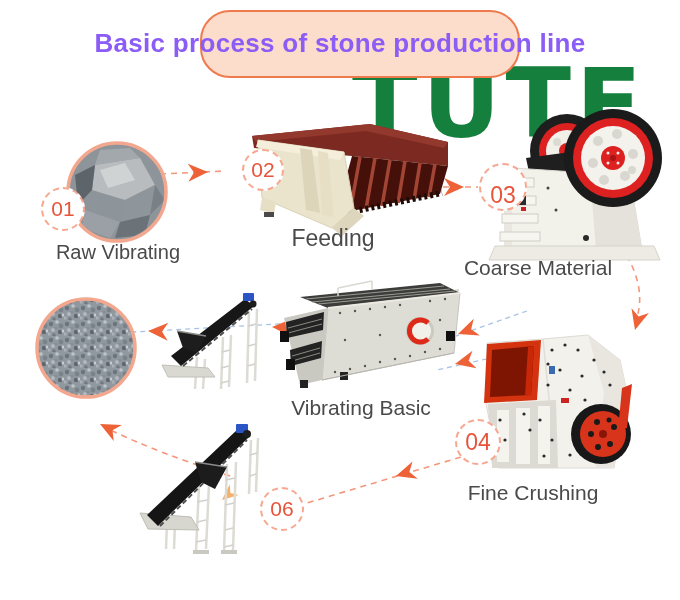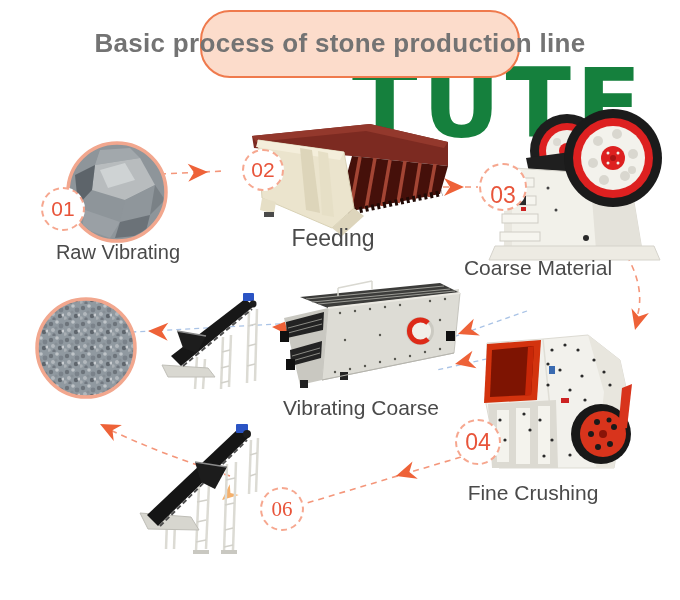--- a/index.html
+++ b/index.html
@@ -6,21 +6,21 @@
   .canvas{position:relative;width:680px;height:600px;background:#fff;overflow:hidden;
           font-family:"Liberation Sans", sans-serif;}
   
   .watermark{position:absolute;left:352px;top:56px;z-index:0;font-size:96px;font-weight:bold;
              color:#15803d;letter-spacing:5px;line-height:1;white-space:nowrap;
              font-family:"DejaVu Sans", sans-serif;}
   
   .title-box{position:absolute;left:200px;top:10px;width:316px;height:64px;z-index:2;
              background:#fcdccb;border:2px solid #ef7a4d;border-radius:30px;}
   .title-text{position:absolute;left:0;top:28px;width:680px;z-index:3;text-align:center;
-              font-size:26px;font-weight:bold;color:#737373;letter-spacing:0.3px;}
+              font-size:26px;font-weight:bold;color:#8b5cf6;letter-spacing:0.3px;}
   
   .diagram{position:absolute;left:0;top:0;z-index:1;}
   
   .badge{position:absolute;z-index:4;background:#ffffff;border:2px dashed #f6a78f;
          border-radius:50%;display:flex;align-items:center;justify-content:center;
          color:#e8543a;box-sizing:border-box;}
   
   .step-label{position:absolute;z-index:4;text-align:center;color:#4a4a4a;}
 </style>
 </head>
@@ -339,23 +339,23 @@
     </div>
   <div class="badge" style="left:242px;top:149px;width:42px;height:42px;font-size:21px;">
       <span>02</span>
     </div>
   <div class="badge" style="left:479px;top:163px;width:48px;height:48px;font-size:23px;align-items:flex-end;">
       <span>03</span>
     </div>
   <div class="badge" style="left:455px;top:419px;width:46px;height:46px;font-size:23px;">
       <span>04</span>
     </div>
-  <div class="badge" style="left:260px;top:487px;width:44px;height:44px;font-size:21px;font-family:Liberation Serif, serif;">
+  <div class="badge" style="left:260px;top:487px;width:44px;height:44px;font-size:21px;">
       <span>06</span>
     </div>
 
   <div class="step-label" style="left:33px;top:241px;width:170px;font-size:20px;">Raw Vibrating</div>
   <div class="step-label" style="left:248px;top:225px;width:170px;font-size:23px;">Feeding</div>
   <div class="step-label" style="left:438px;top:256px;width:200px;font-size:21px;">Coarse Material</div>
   <div class="step-label" style="left:433px;top:481px;width:200px;font-size:21px;">Fine Crushing</div>
-  <div class="step-label" style="left:261px;top:396px;width:200px;font-size:21px;">Vibrating Coarse</div>
+  <div class="step-label" style="left:261px;top:396px;width:200px;font-size:21px;">Vibrating Basic</div>
 
 </div>
 
 </body></html>

